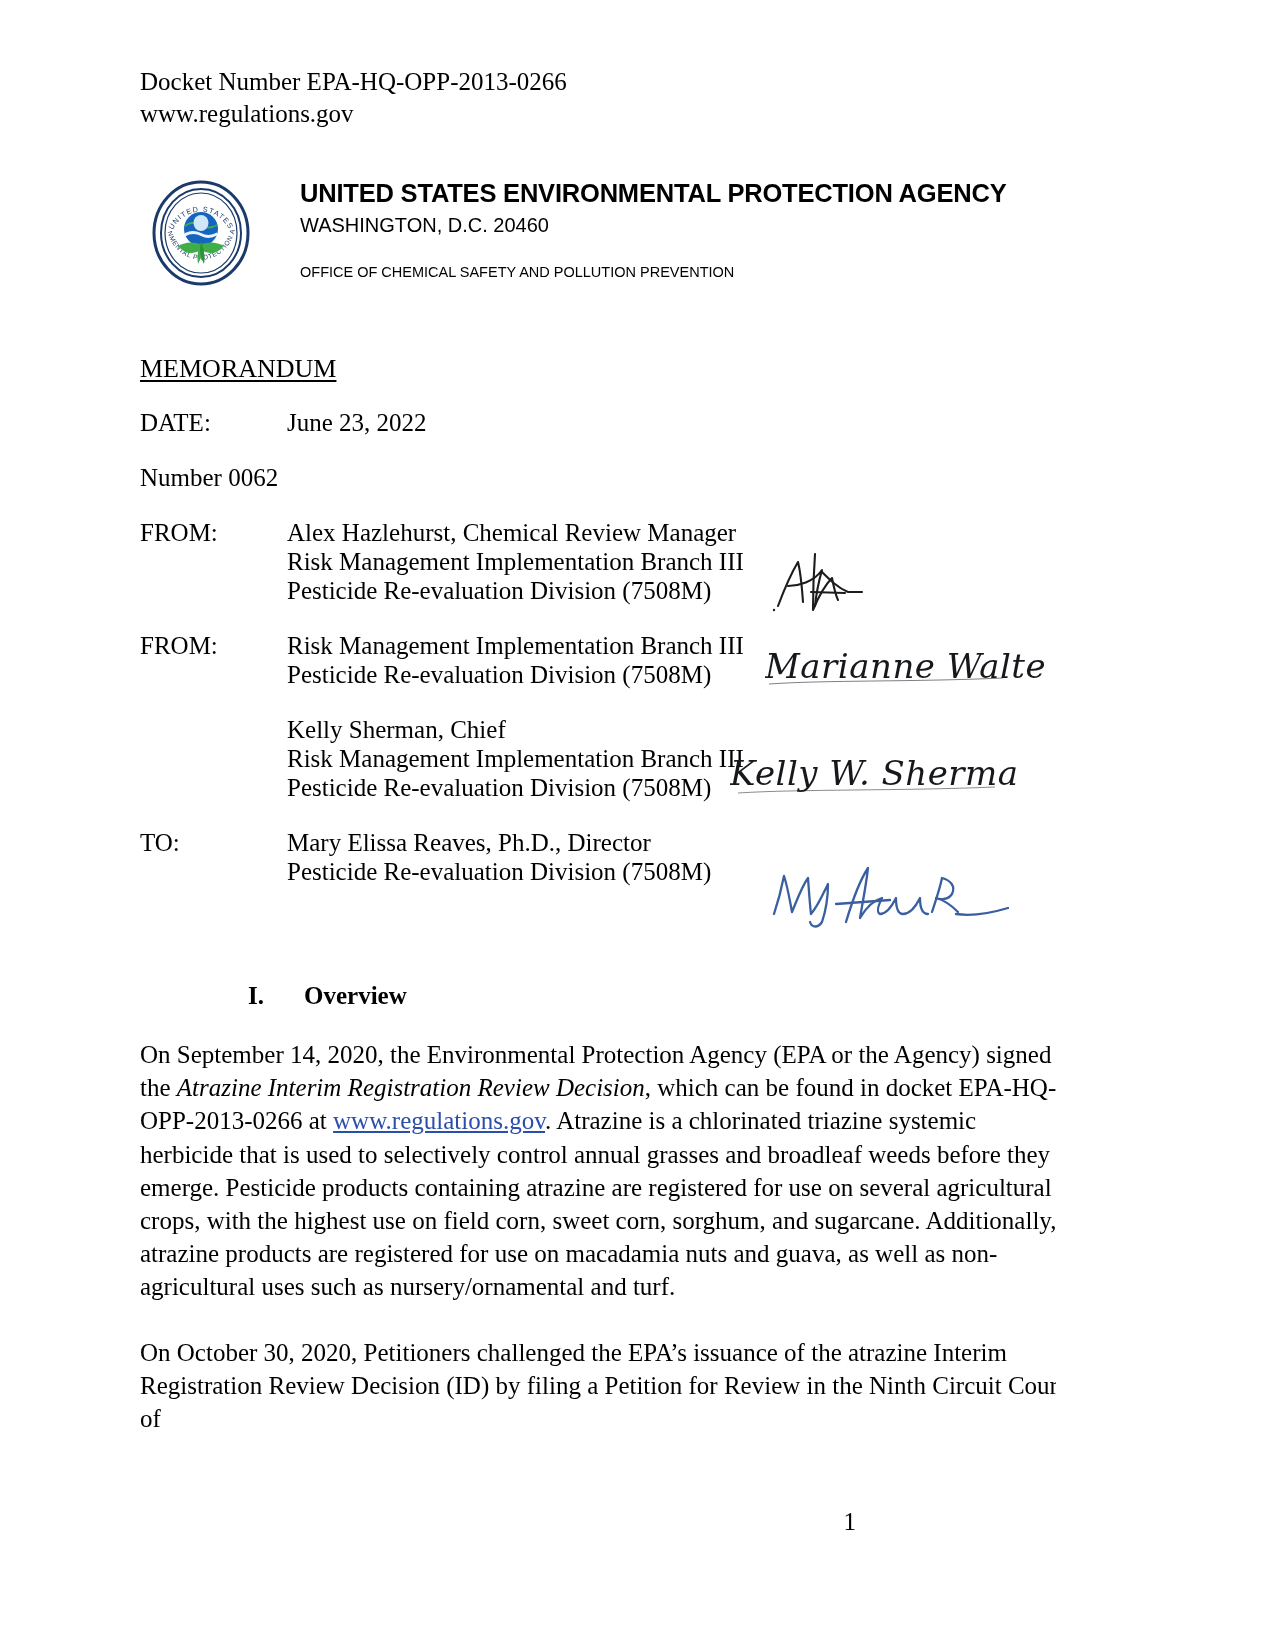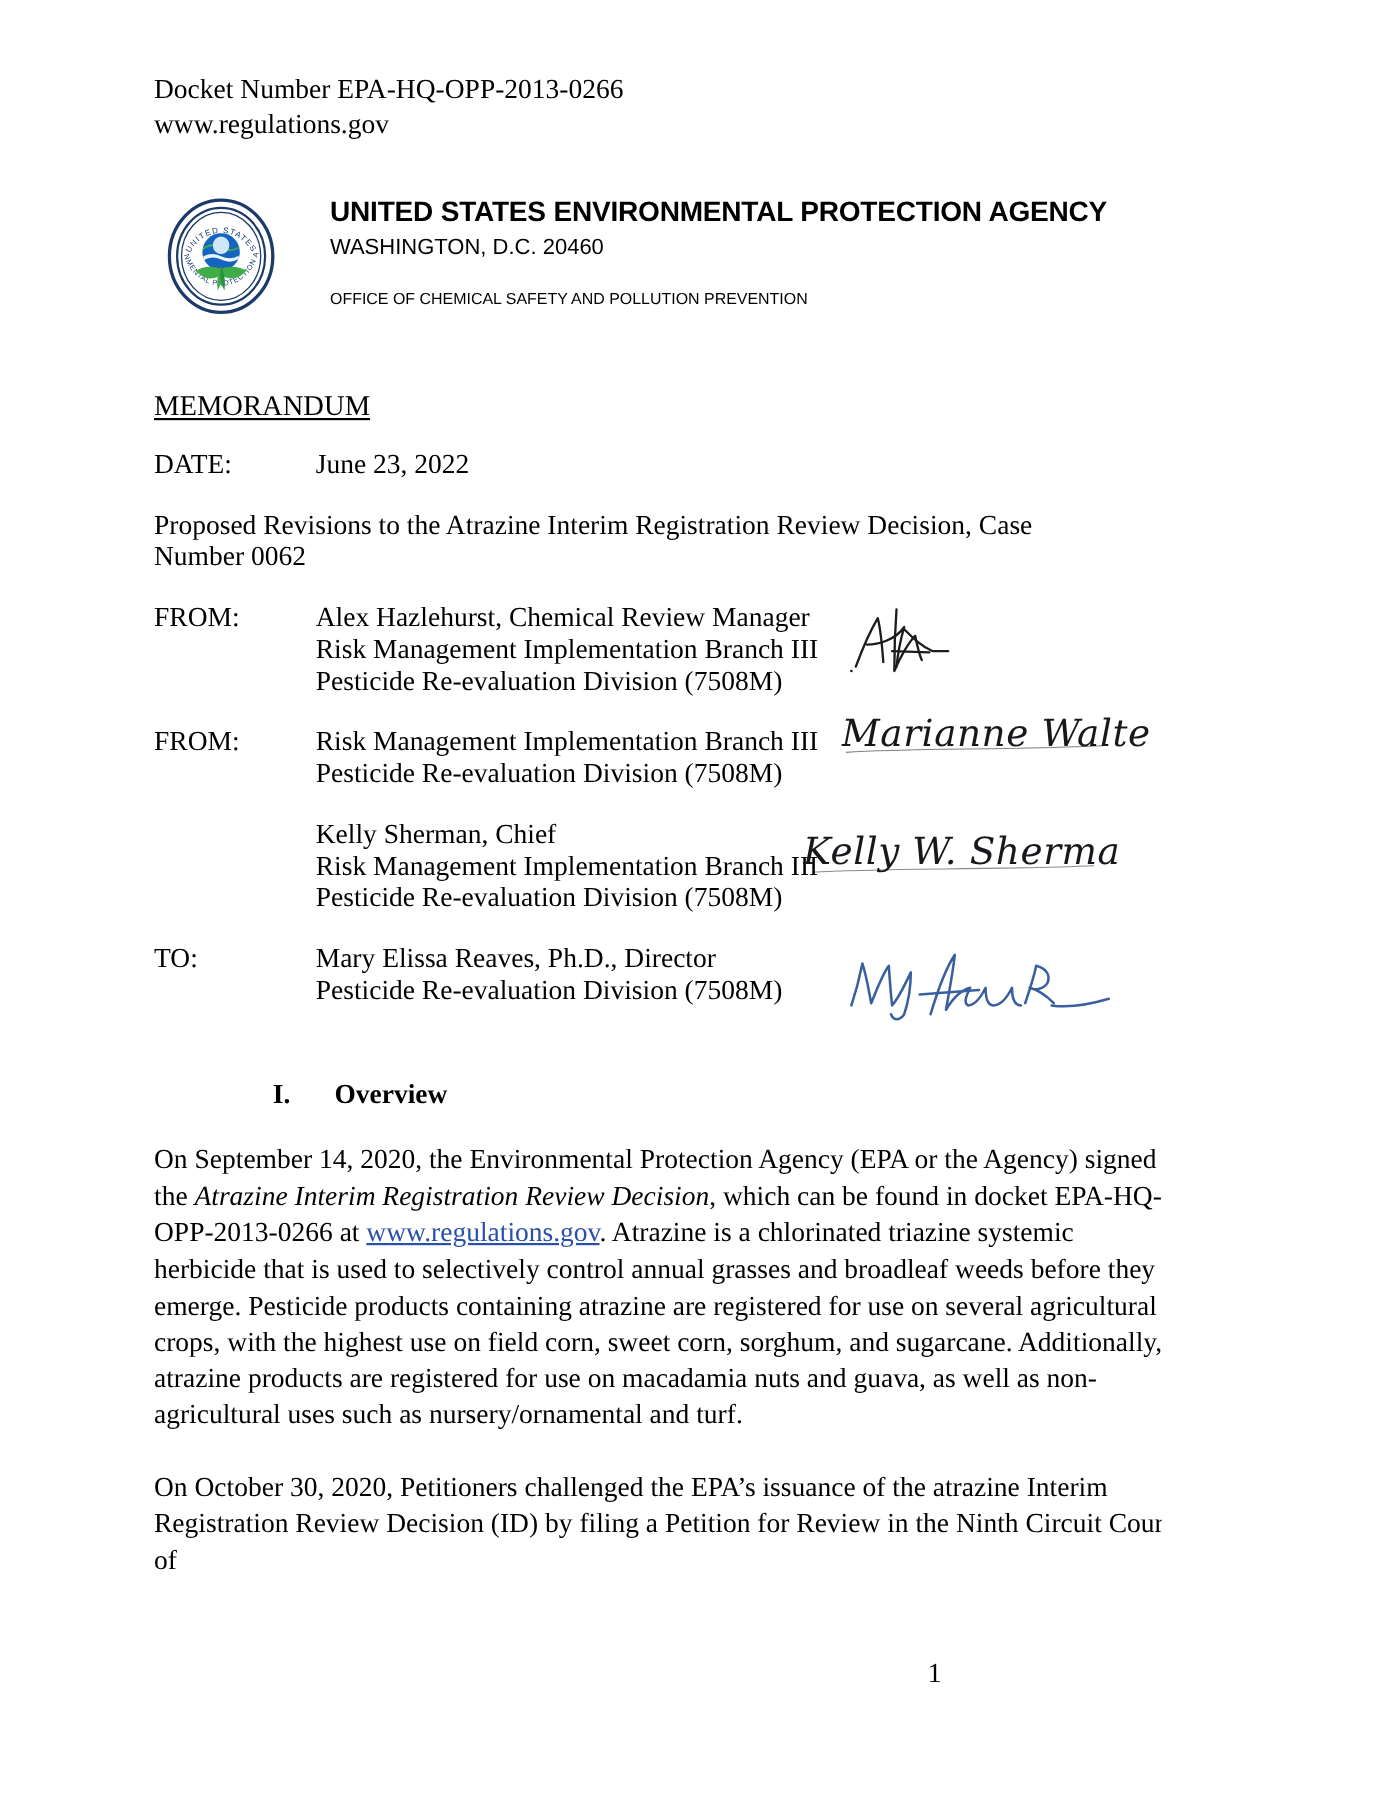--- a/index.html
+++ b/index.html
@@ -202,21 +202,20 @@
 
   <div class="memo-fields">
 
     <div class="memo-row">
       <div class="memo-label">DATE:</div>
       <div class="memo-value">June 23, 2022</div>
     </div>
 
     <div class="memo-row">
       <div class="memo-value">
-        <div>Proposed Revisions to the Atrazine Interim Registration Review Decision, Case</div>
         <div>Number 0062</div>
       </div>
     </div>
 
     <div class="memo-row">
       <div class="memo-label">FROM:</div>
       <div class="memo-value">
         <div>Alex Hazlehurst, Chemical Review Manager</div>
         <div>Risk Management Implementation Branch III</div>
         <div>Pesticide Re-evaluation Division (7508M)</div>

